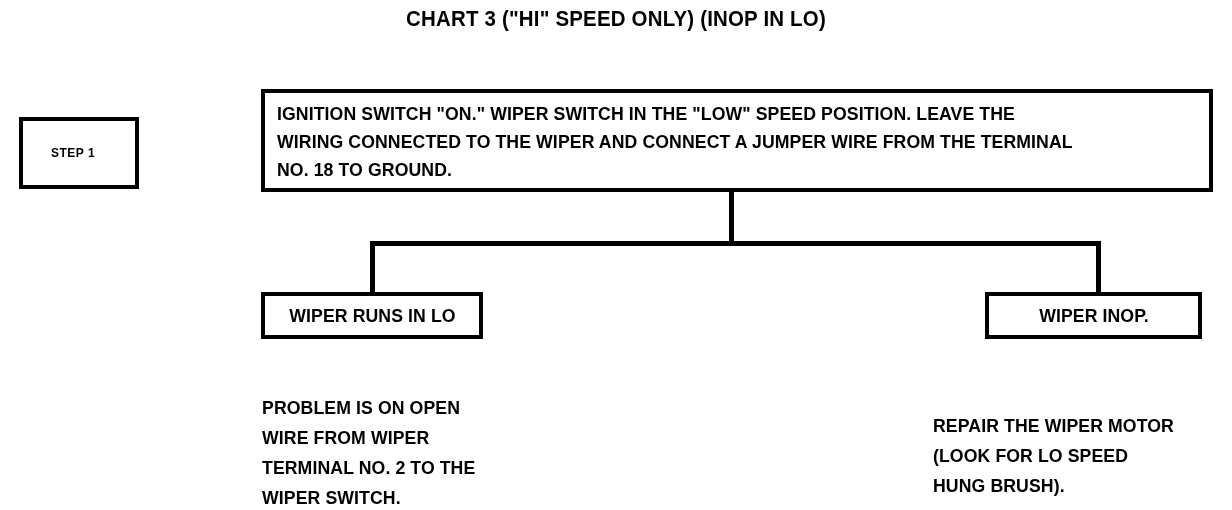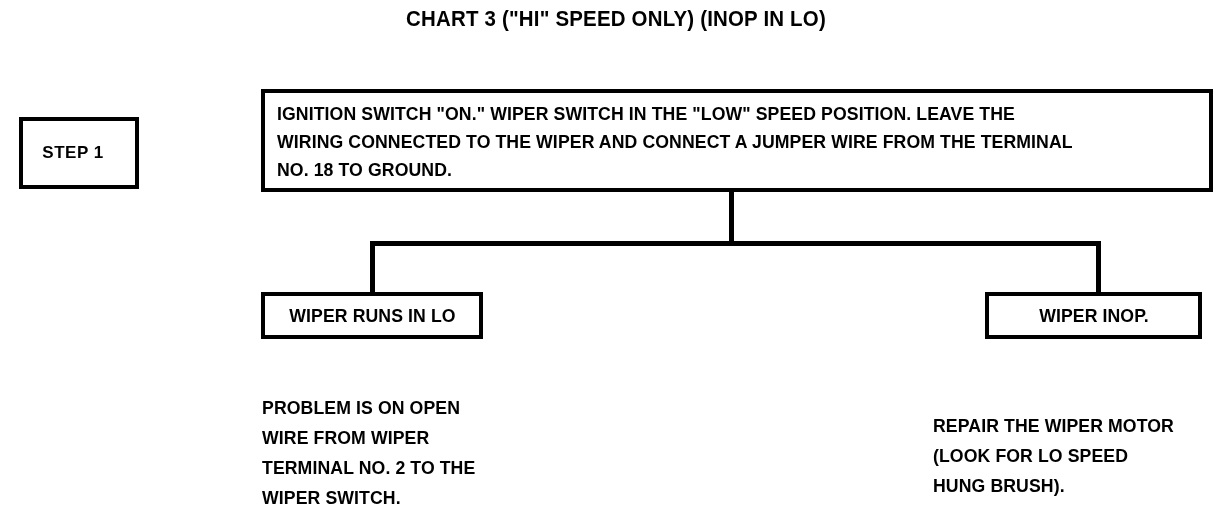--- a/index.html
+++ b/index.html
@@ -54,21 +54,21 @@
     height: 72px;
   }
   #step1-label {
     left: 0;
     top: 0;
     width: 100px;
     height: 64px;
     display: flex;
     align-items: center;
     justify-content: center;
-    font-size: 17px;
+    font-size: 12px;
     transform: none;
     letter-spacing: 0.5px;
   }
 
   #instruction-box {
     left: 261px;
     top: 89px;
     width: 952px;
     height: 103px;
   }

